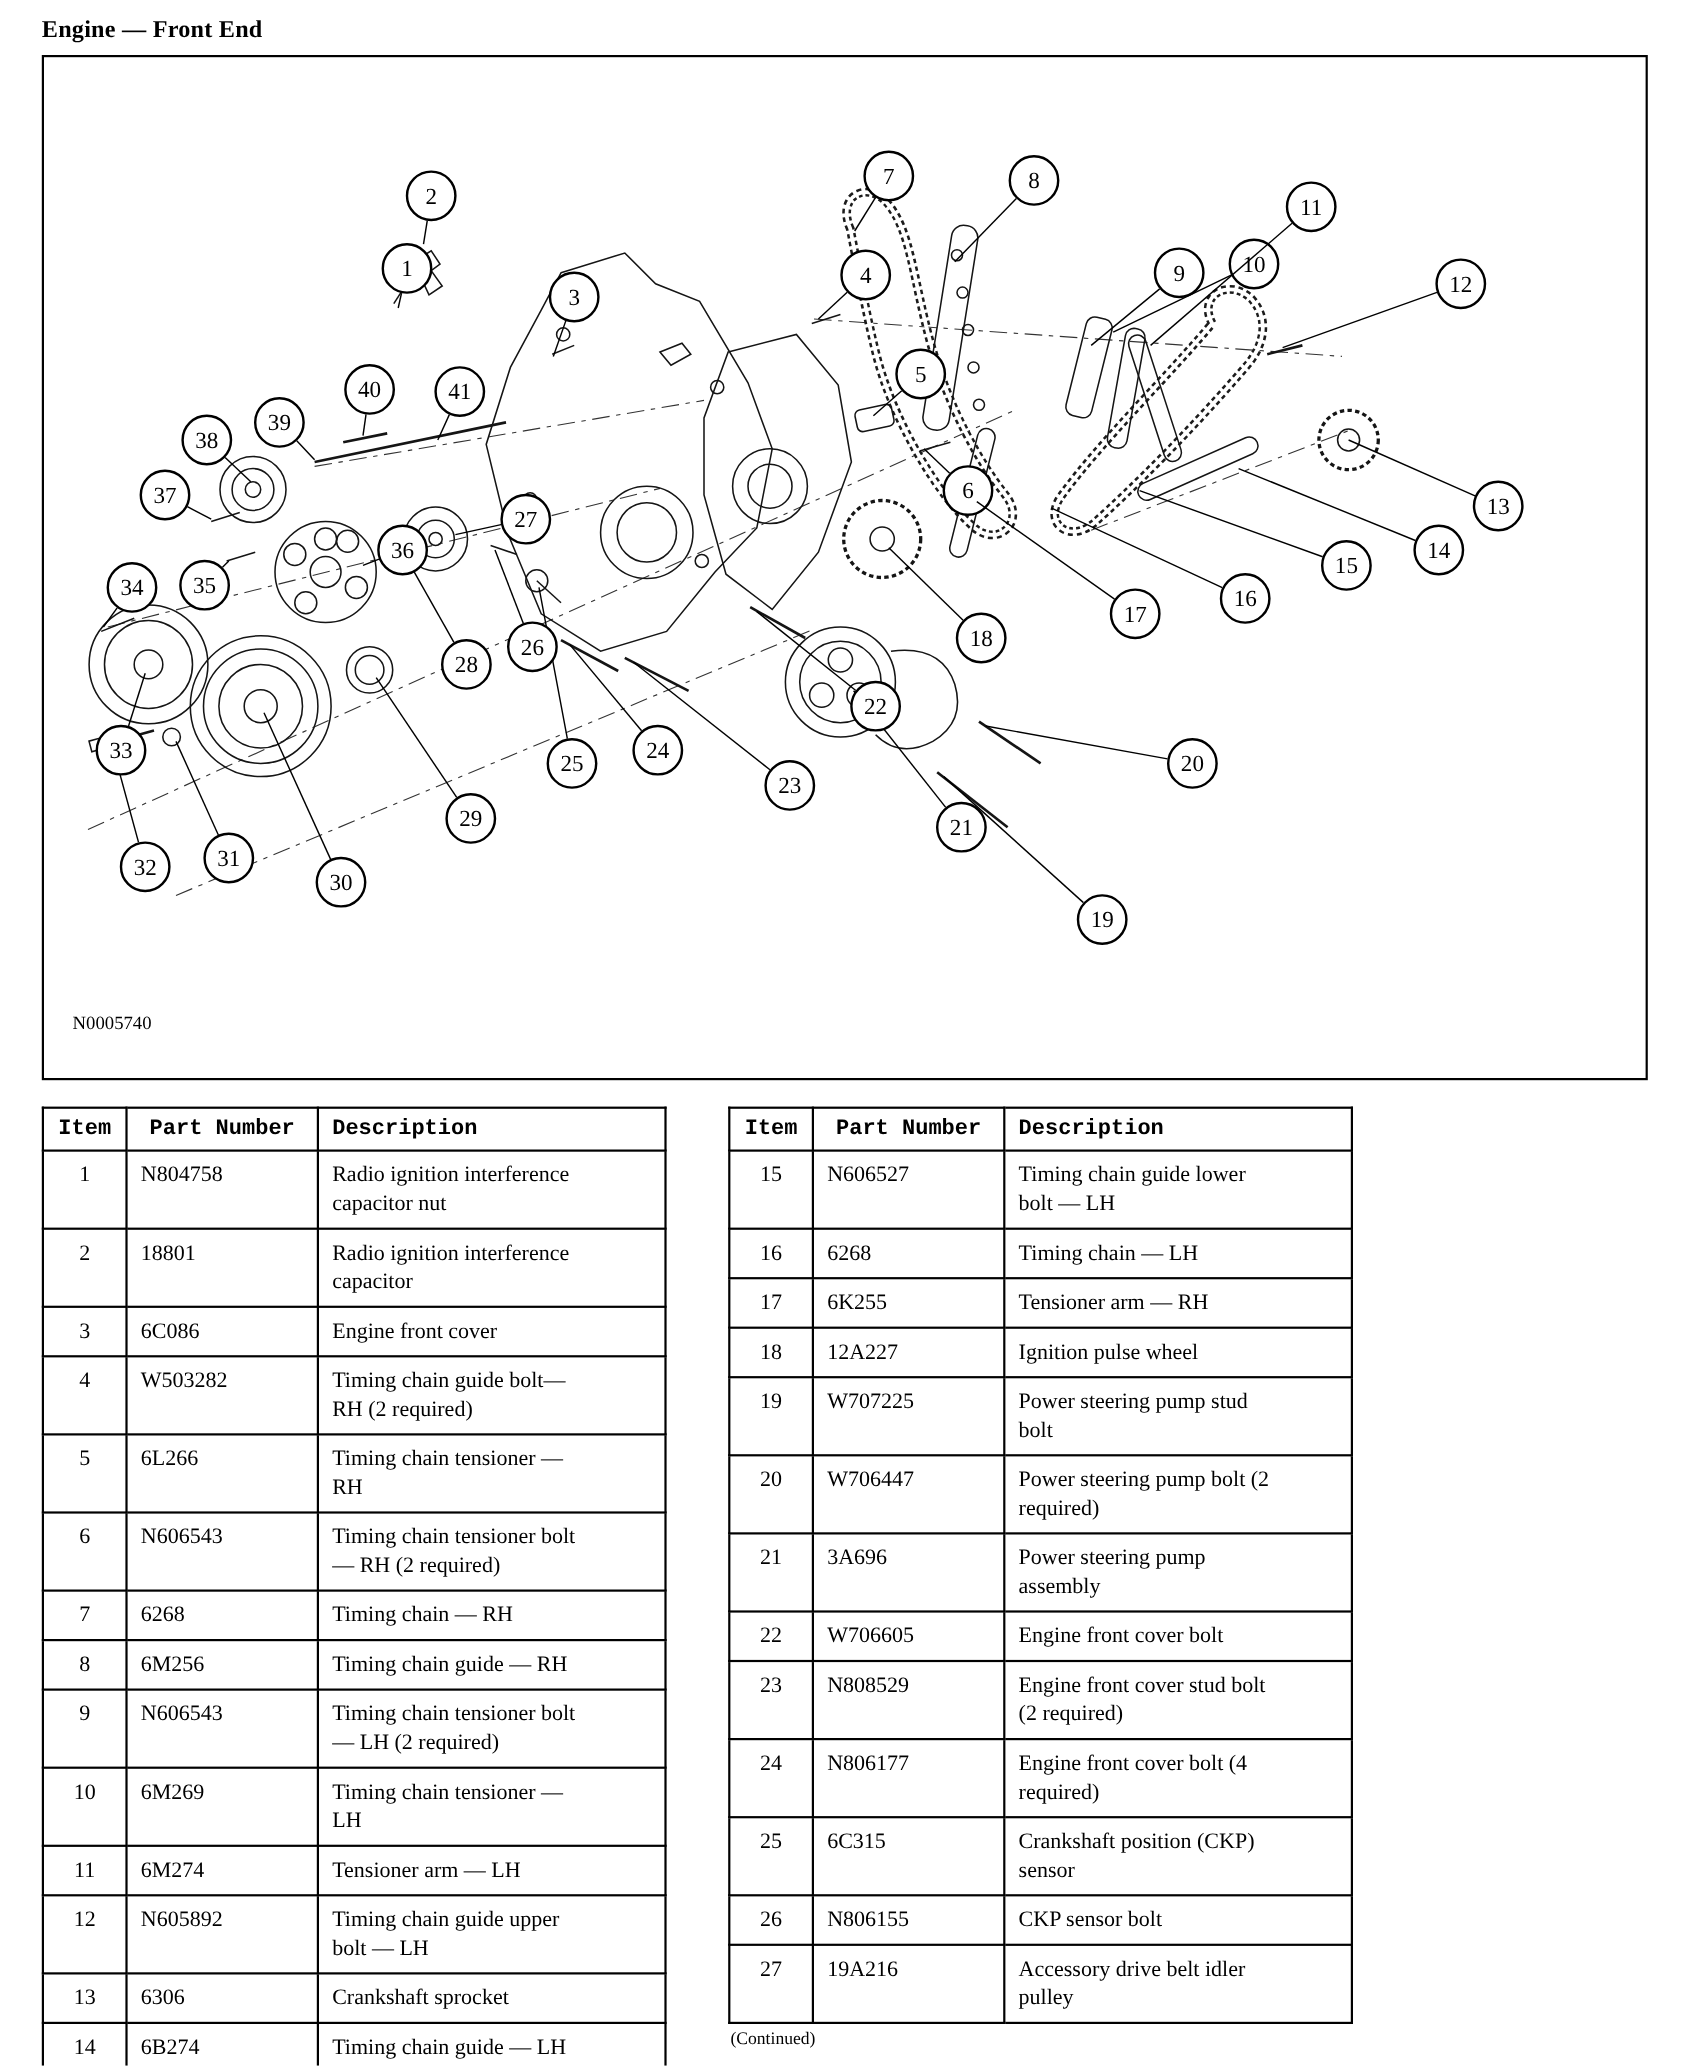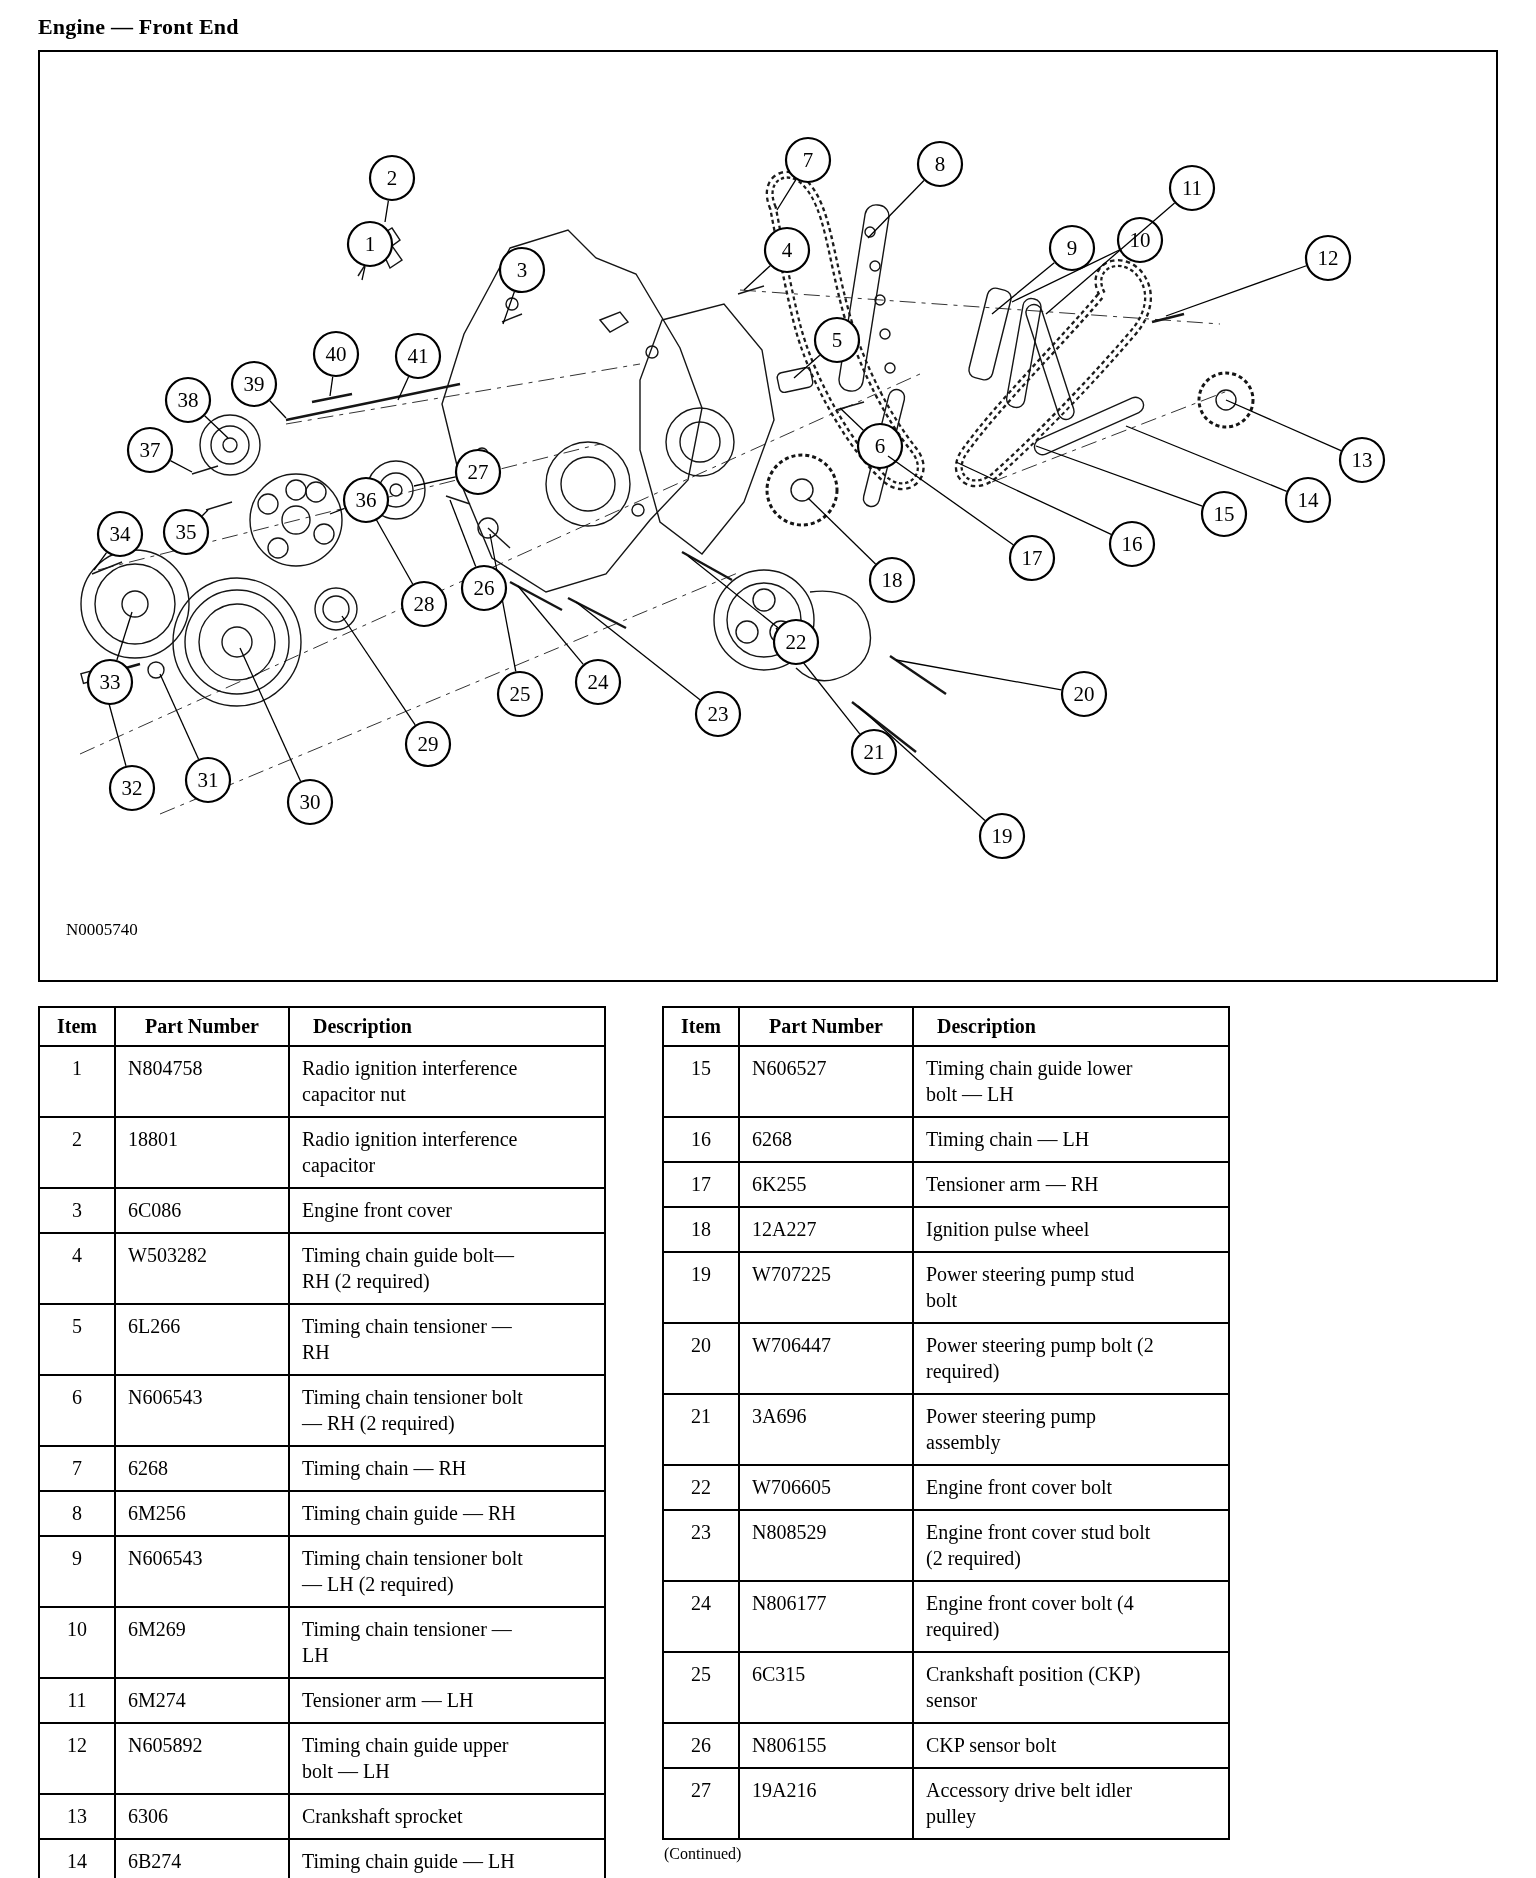--- a/index.html
+++ b/index.html
@@ -11,24 +11,24 @@
   }
   .page { width:1536px; height:1878px; padding:14px 38px 0; position:relative; background:#fff; overflow:hidden; }
   .doc-title { font-size:22px; font-weight:bold; margin-bottom:10px; letter-spacing:.2px; }
   .diagram-box { width:1460px; height:932px; border:2px solid #000; position:relative; background:#fff; }
   .diagram-box svg { position:absolute; left:0; top:0; }
   .figure-id { position:absolute; left:26px; bottom:40px; font-family:Liberation Serif, serif; font-size:17px; }
   .tables { display:flex; gap:56px; margin-top:24px; align-items:flex-start; }
   table.parts-table { border-collapse:collapse; background:#fff; }
   .parts-table th, .parts-table td { border:2px solid #000; vertical-align:top; }
   .parts-table th {
-    font-family:Liberation Serif, serif; font-weight:bold; font-size:20px;
+    font-family:Liberation Mono, monospace; font-weight:bold; font-size:20px;
     padding:7px 10px; text-align:center; white-space:nowrap;
   }
-  .parts-table th.col-2 { text-align:left; padding-left:23px; }
+  .parts-table th.col-2 { text-align:left; padding-left:12px; }
   .parts-table td { font-size:20px; line-height:1.3; padding:8px 10px 9px; }
   .parts-table td.col-0 { width:76px; text-align:center; }
   .parts-table td.col-1 { width:174px; padding-left:12px; }
   .parts-table td.col-2 { width:316px; padding-left:12px; padding-right:64px;font-family:Liberation Serif, serif; }
   .continued { font-size:16px; margin:5px 0 0 2px; }
   
   .leader { stroke:#000; stroke-width:1.3; fill:none; }
   .callout-circle { fill:#fff; stroke:#000; stroke-width:2.2; }
   .callout-num { font-family:"Liberation Serif", serif; font-size:21px; text-anchor:middle; fill:#000; }
   .art { stroke:#151515; stroke-width:1.4; fill:none; }

